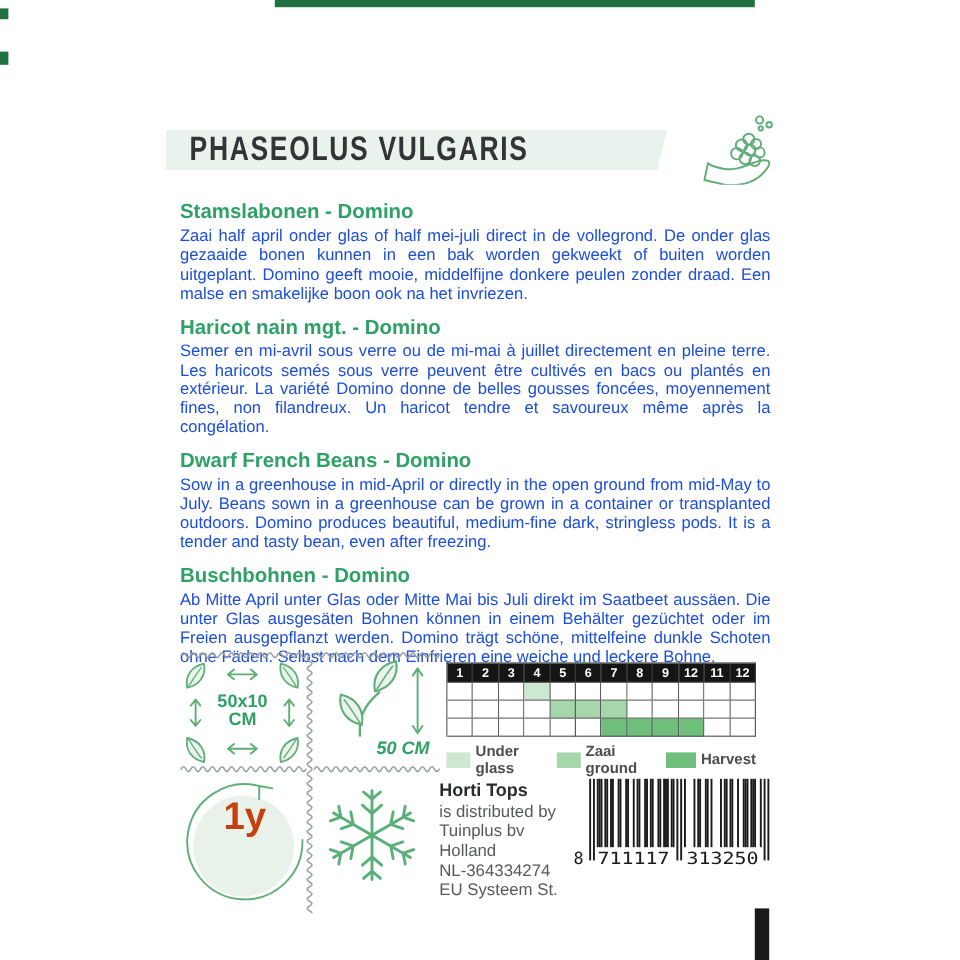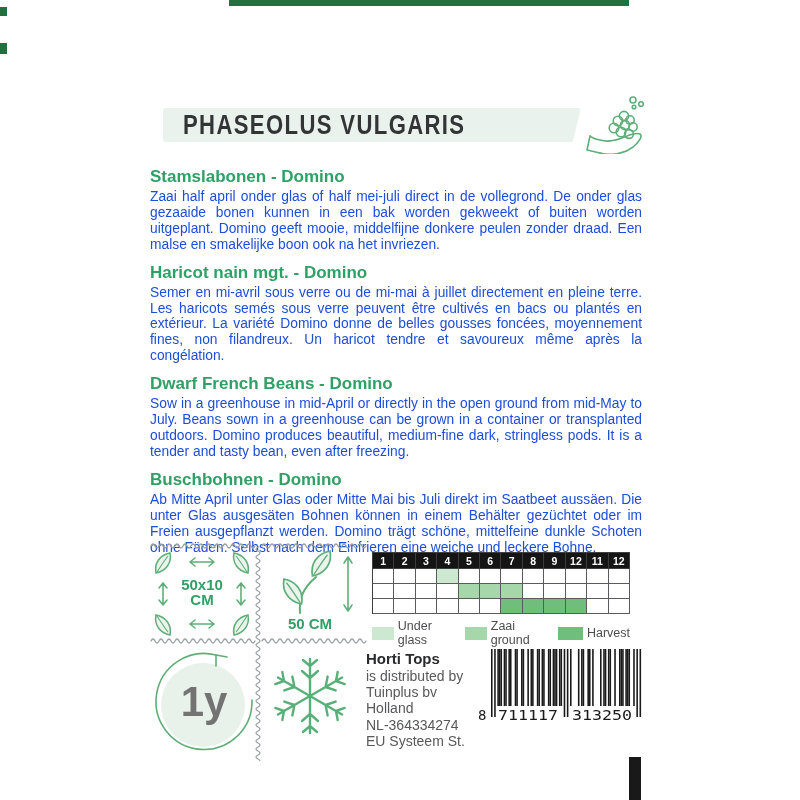--- a/index.html
+++ b/index.html
@@ -7,60 +7,60 @@
         font-family:"Liberation Sans",sans-serif;color:#57585a;}
 
   
   .top-bar{position:absolute;left:229px;top:0;width:400px;height:6px;background:#20713f;}
   .edge-dash{position:absolute;left:0;width:7px;background:#20713f;}
   .edge-dash.d1{top:7px;height:9px;}
   .edge-dash.d2{top:43px;height:11px;}
   .black-bar{position:absolute;left:629px;top:757px;width:12px;height:43px;background:#191919;}
 
   
-  .banner{position:absolute;left:163px;top:108px;width:418px;height:34px;background:#e9f2ec;
+  .banner{position:absolute;left:138px;top:108px;width:418px;height:34px;background:#e9f2ec;
           clip-path:polygon(0 0,100% 0,98% 100%,0 100%);border-radius:3px;}
   .banner .title{display:inline-block;margin:4px 0 0 20px;font-size:24px;line-height:26px;
           font-weight:600;color:#333436;letter-spacing:1.5px;transform:scale(.92,1.18);
           transform-origin:left center;white-space:nowrap;}
   .hand-icon{position:absolute;left:576px;top:94px;}
 
   
   .sections{position:absolute;left:150px;top:150px;width:492px;}
   .sections h2{font-size:17px;line-height:19px;margin:10px 0 3px;color:#2fa066;font-weight:bold;}
   .sections .sec:first-child h2{margin-top:17px;}
   .sections p{margin:0;font-size:13.8px;line-height:15.9px;text-align:justify;color:#1d4ed8;}
 
   
   .squiggle{position:absolute;}
   .squiggle path{stroke:#9aa0a2;stroke-width:1.3;fill:none;stroke-linecap:round;}
 
   
   .iconbox{position:absolute;}
   .spacing-label{position:absolute;left:0;top:28px;width:104px;text-align:center;
        color:#2fa066;font-weight:bold;font-size:15px;line-height:15px;}
-  .height-label{position:absolute;left:0;top:66px;width:96px;text-align:center;
-       color:#2fa066;font-weight:bold;font-size:15px;}
+  .height-label{position:absolute;left:0;top:66px;width:96px;text-align:right;
+       color:#2fa066;font-weight:bold;font-size:15px;font-style:italic;}
 
   
   .calendar{position:absolute;left:372px;top:552px;width:258px;}
   .cal-grid{display:grid;grid-template-columns:repeat(12,1fr);border-left:1px solid #3e3f41;border-top:1px solid #3e3f41;}
   .cal-cell{height:14px;border-right:1px solid #5a5b5e;border-bottom:1px solid #5a5b5e;
        background:#fff;}
   .cal-head{background:#151515;color:#fff;font-size:10.5px;font-weight:bold;
        display:flex;align-items:center;justify-content:center;height:15px;
        border-right:1px solid #3c3c3c;border-bottom:1px solid #3e3f41;}
-  .legend{display:flex;align-items:center;margin-top:5px;gap:9px;}
+  .legend{display:flex;align-items:center;margin-top:5px;gap:9px;font-weight:bold;}
   .legend-item{display:flex;align-items:center;gap:4px;}
   .legend-swatch{width:25px;height:13px;display:inline-block;}
   .legend-label{font-size:12.5px;color:#4c4d4f;}
 
   
-  .circle-label{position:absolute;left:0;top:30px;width:104px;text-align:center;
-       color:#737373;font-weight:bold;font-size:42px;}
+  .circle-label{position:absolute;left:0;top:14px;width:104px;text-align:center;
+       color:#c2410c;font-weight:bold;font-size:32px;}
   .distributor{position:absolute;left:366px;top:650px;width:118px;}
   .distributor .brand{font-size:15px;font-weight:bold;color:#2a2b2d;margin:0 0 1px;}
   .distributor .dline{font-size:14px;line-height:16.2px;color:#57585a;}
   .barcode{position:absolute;left:477px;top:648px;}
   .barcode text{font-family:"DejaVu Sans Mono","Liberation Mono",monospace;fill:#1a1a1a;}
 
   svg .grn{stroke:#5fae78;fill:none;stroke-width:1.6;stroke-linecap:round;stroke-linejoin:round;}
 </style>
 </head>
 <body>

